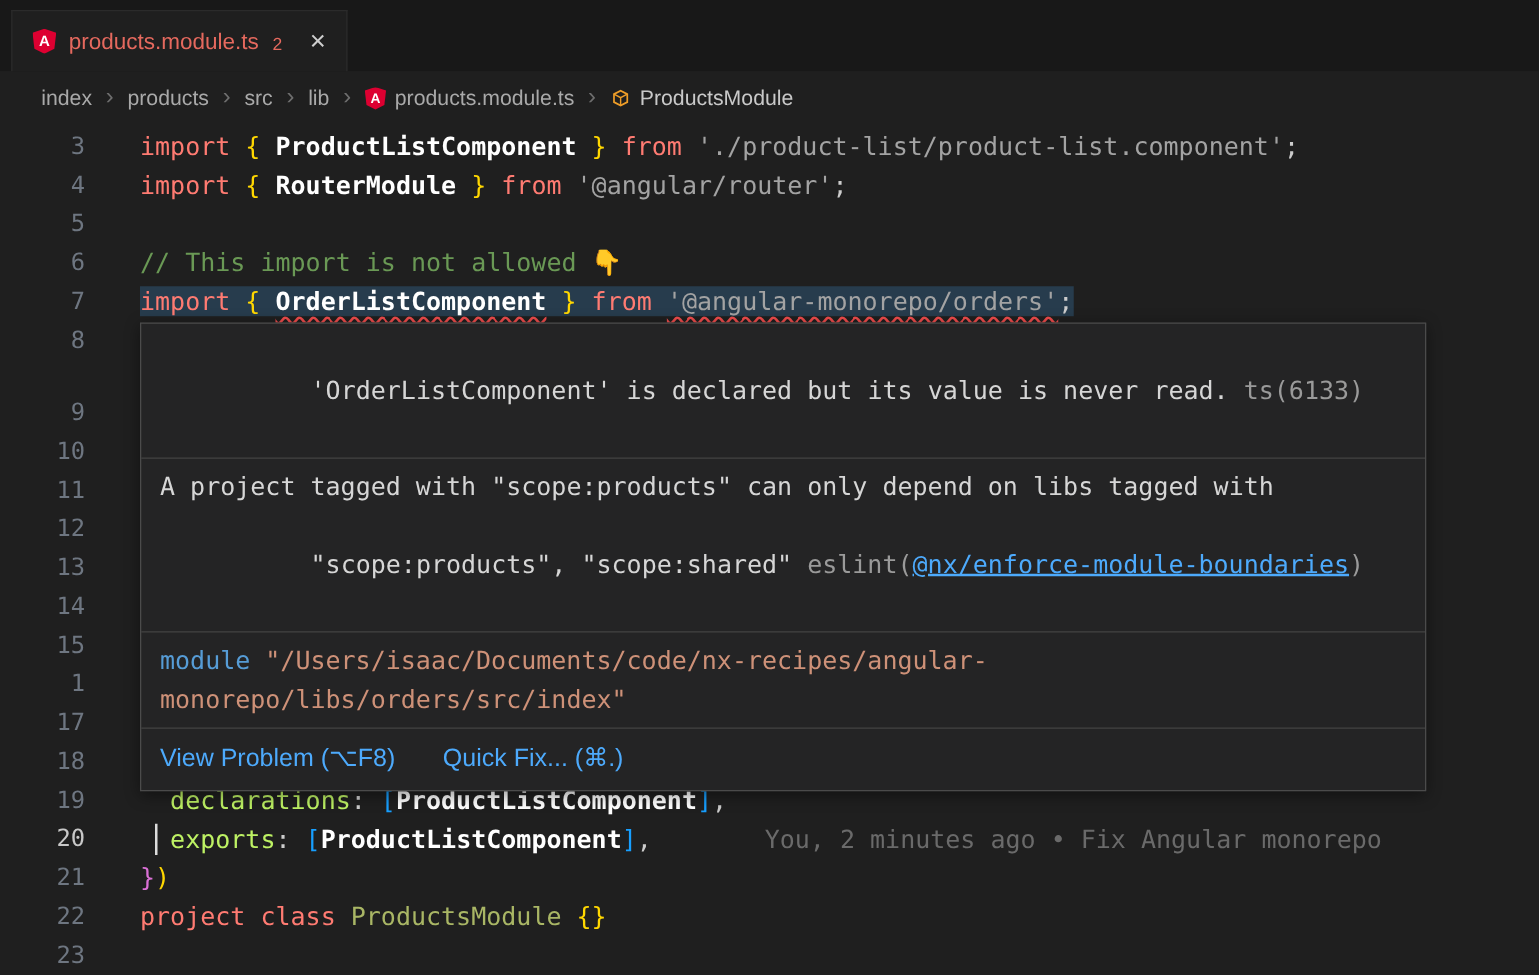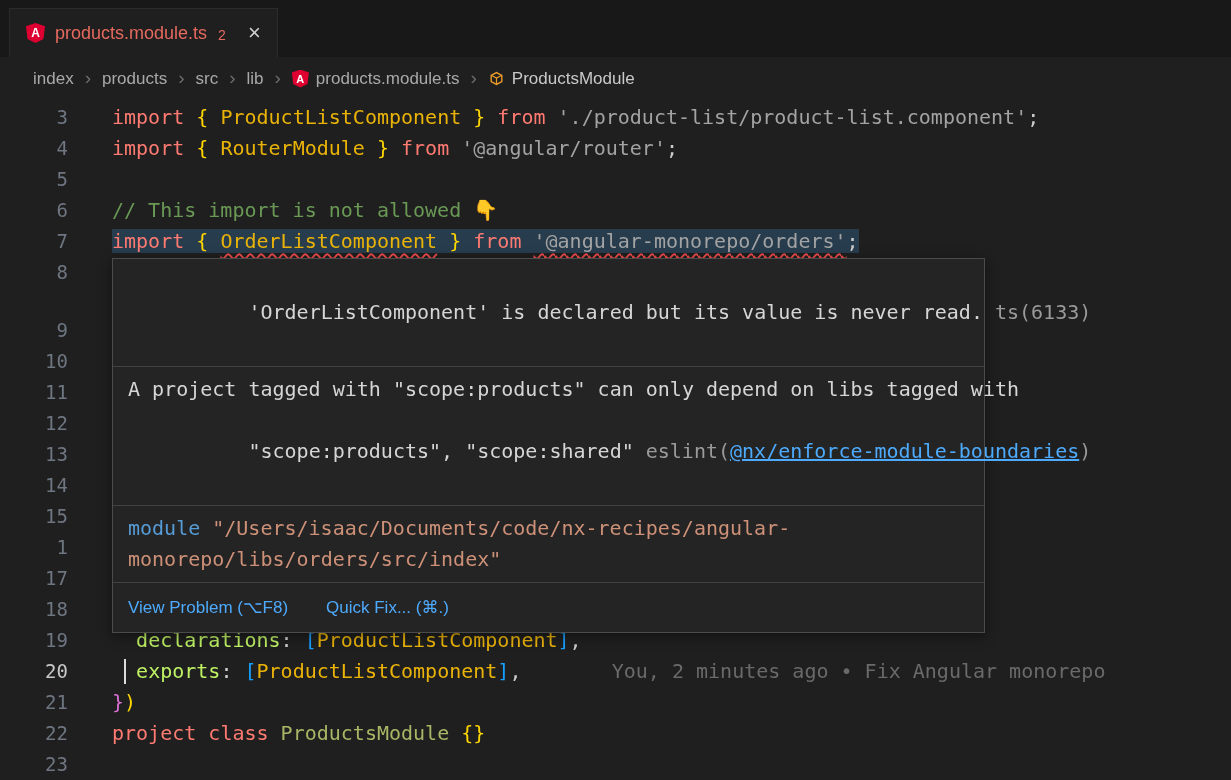--- a/index.html
+++ b/index.html
@@ -33,51 +33,51 @@
             font-family: "DejaVu Sans Mono", monospace; font-size: 20px; }
   .line { display: flex; height: 31px; line-height: 31px; }
   .line.gap { margin-top: 27px; }
   .gutter { flex: 0 0 112px; text-align: right; padding-right: 44px;
             color: #6e7681; font-size: 19px; cursor: pointer; }
   .line.active .gutter { color: #c8c8c8; }
   .content { position: relative; white-space: pre; color: #ccc; flex: 1; }
 
   .tk-kw  { color: #ff7b72; }
   .tk-pl  { color: #cccccc; }
-  .tk-id  { color: #eab308; font-weight: 400; }
+  .tk-id  { color: #ffffff; font-weight: 700; }
   .tk-prop{ color: #bef264; }
   .tk-str { color: #a3a3a3; }
   .tk-com { color: #6a9955; }
   .tk-cls { color: #a9b665; }
   .tk-b1  { color: #ffd700; }
   .tk-b2  { color: #da70d6; }
   .tk-b3  { color: #179fff; }
   .sq { text-decoration: underline; text-decoration-style: wavy;
         text-decoration-color: #f14c4c; text-decoration-skip-ink: none;
         text-underline-offset: 5px; }
   .hl { background: rgba(45, 84, 115, 0.55); }
   .ig { position: absolute; top: 0; height: 31px; width: 1px; background: #3f3f3f; }
   .cursor { position: absolute; top: 3px; height: 25px; width: 2px; background: #dcdcdc; }
   .blame { color: #6a6a6a; margin-left: 7.5ch; }
 
   
-  .tooltip { position: absolute; left: 112px; top: 158px; width: 873px;
+  .tooltip { position: absolute; left: 112px; top: 158px; width: 1029px;
              background: #242425; border: 1px solid #4b4b4b; z-index: 5;
              font-size: 20px; line-height: 31px;
              box-shadow: 0 3px 12px rgba(0,0,0,0.45); }
   .hv-sec { padding: 7px 15px; border-bottom: 1px solid #434343; }
   .hv-line { white-space: pre; }
   .hv-text { color: #d6d6d6; }
   .hv-src  { color: #9a9a9a; }
   .ml { margin-left: 12px; }
   .hv-link { color: #4daafc; text-decoration: underline; cursor: pointer; }
   .hv-kw   { color: #569cd6; margin-right: 12px; }
   .hv-path { color: #ce9178; }
   .hv-actions { display: flex; gap: 38px; padding: 9px 15px;
-                font-family: "Liberation Sans", sans-serif; font-size: 17px; color: #4daafc; }
+                font-family: "Liberation Sans", sans-serif; font-size: 20px; color: #4daafc; }
   .hv-action { cursor: pointer; }
 </style>
 </head>
 <body>
 
 <div>
 
   <div class="tabbar">
     <div class="tab">
       <span class="ng-icon">A</span>

